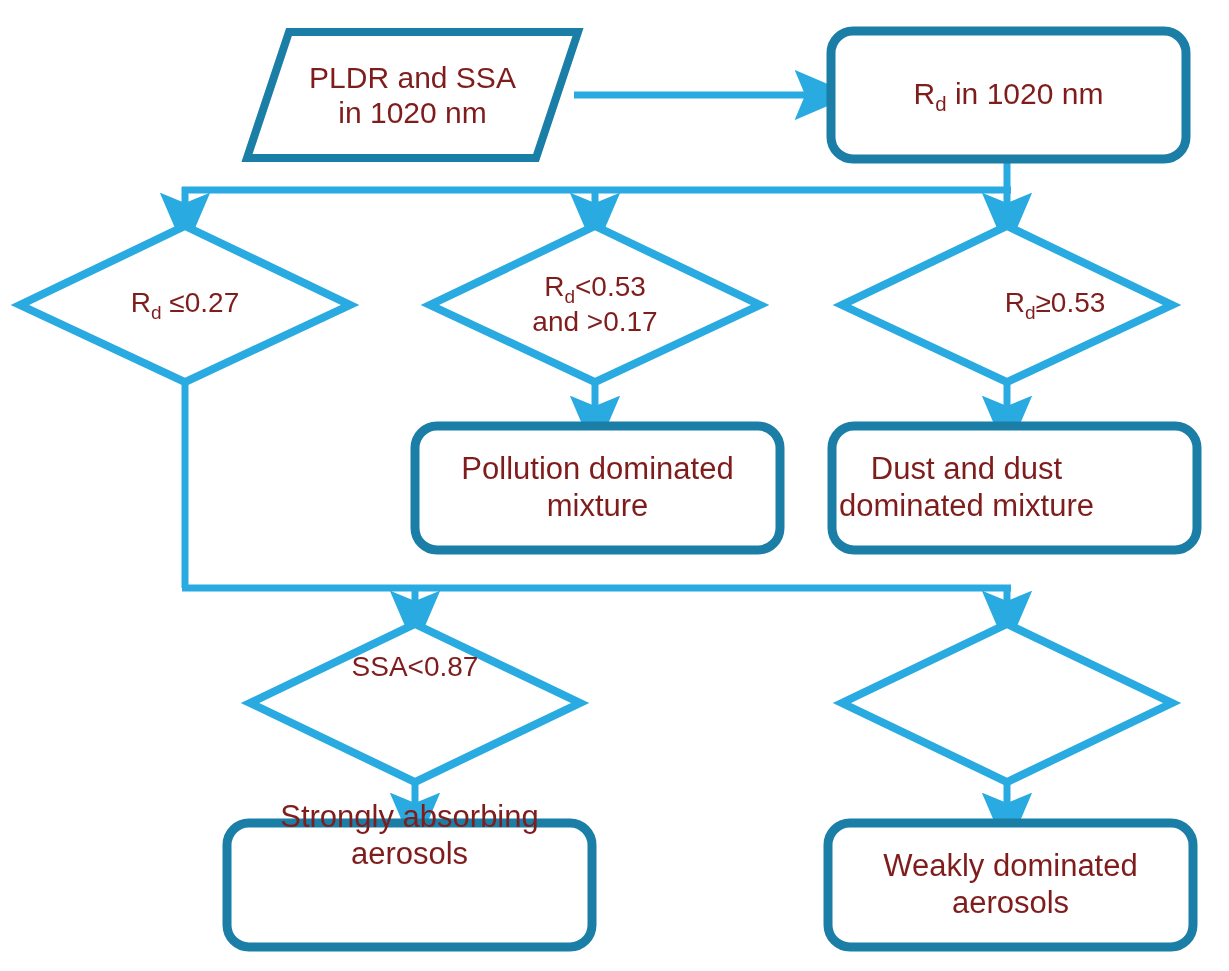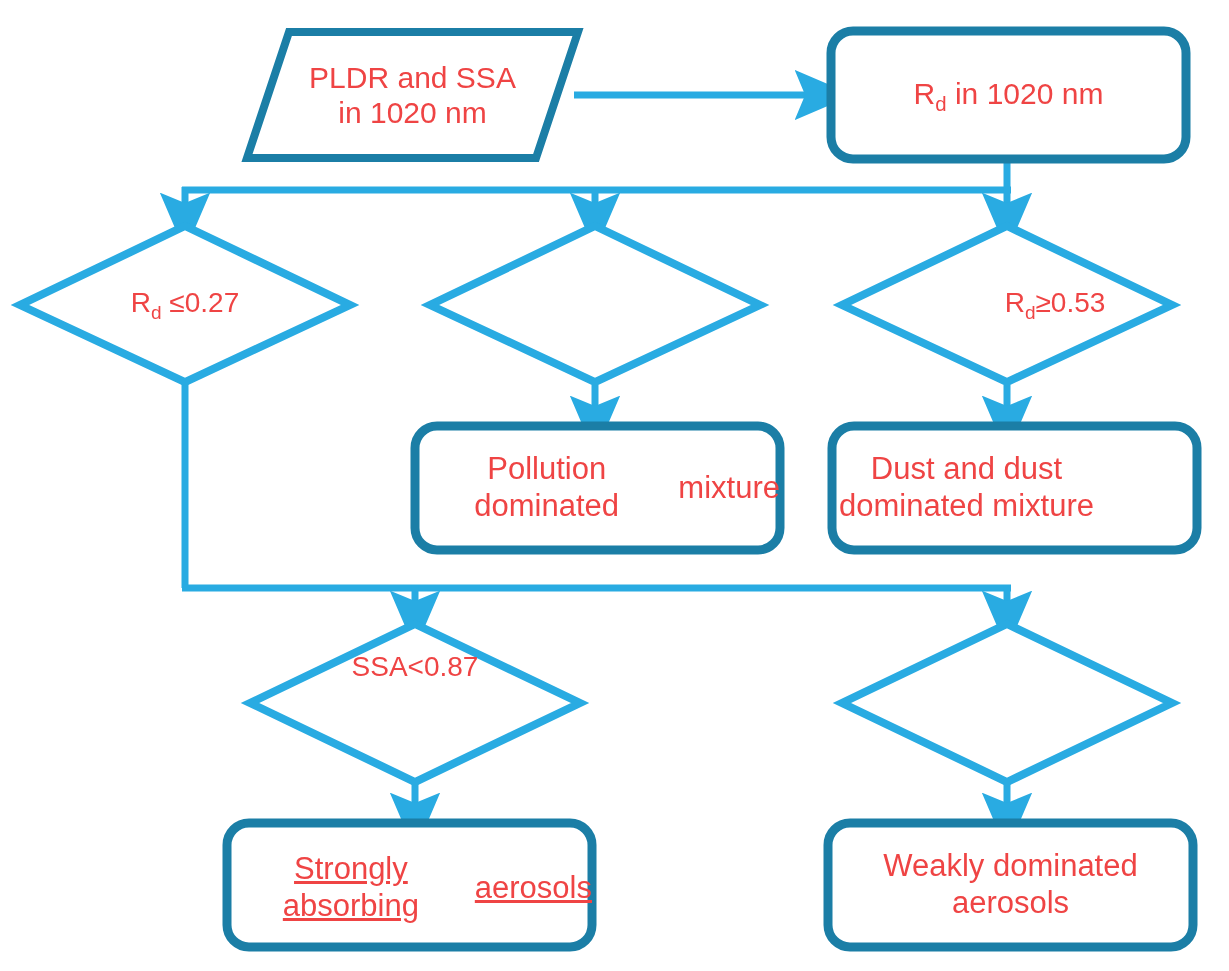--- a/index.html
+++ b/index.html
@@ -24,21 +24,21 @@
     top: 0;
     width: 1229px;
     height: 971px;
   }
   .node-label {
     position: absolute;
     display: flex;
     align-items: center;
     justify-content: center;
     text-align: center;
-    color: #ef4444;
+    color: #7f1d1d;
     font-family: "Liberation Sans", sans-serif;
     line-height: 1.18;
     white-space: pre-line;
     pointer-events: none;
   }
   .lbl-process {
     font-size: 30px;
   }
   .lbl-decision {
     font-size: 28px;
@@ -113,41 +113,45 @@
   </div>
 
   <div class="node-label lbl-process" style="left:831px; top:31px; width:355px; height:128px;align-items:center;">
     <span><span>R</span><span class="sub">d</span><span> in 1020 nm</span></span>
   </div>
 
   <div class="node-label lbl-decision" style="left:60px; top:226px; width:250px; height:156px;">
     <span><span>R</span><span class="sub">d</span><span> ≤0.27</span></span>
   </div>
 
+  <div class="node-label lbl-decision" style="left:470px; top:226px; width:250px; height:156px; flex-direction:column;">
+    <span><span>R</span><span class="sub">d</span><span>&lt;0.53</span></span>
+    <span>and &gt;0.17</span>
+  </div>
 
   <div class="node-label lbl-decision" style="left:930px; top:226px; width:250px; height:156px;">
     <span><span>R</span><span class="sub">d</span><span>≥0.53</span></span>
   </div>
 
-  <div class="node-label lbl-terminal" style="left:415px; top:426px; width:365px; height:124px; flex-direction:row;">
+  <div class="node-label lbl-terminal" style="left:415px; top:426px; width:365px; height:124px; flex-direction:column;">
     <span>Pollution dominated</span>
     <span>mixture</span>
   </div>
 
   <div class="node-label lbl-terminal" style="left:784px; top:426px; width:365px; height:124px; flex-direction:column;">
     <span>Dust and dust</span>
     <span>dominated mixture</span>
   </div>
 
   <div class="node-label lbl-decision" style="left:290px; top:588px; width:250px; height:158px;">
     <span>SSA&lt;0.87</span>
   </div>
 
 
-  <div class="node-label lbl-terminal" style="left:227px; top:826px; width:365px; height:124px; flex-direction:row;text-decoration:underline;">
+  <div class="node-label lbl-terminal" style="left:227px; top:774px; width:365px; height:124px; flex-direction:column;">
     <span>Strongly absorbing</span>
     <span>aerosols</span>
   </div>
 
   <div class="node-label lbl-terminal" style="left:828px; top:823px; width:365px; height:124px; flex-direction:column;">
     <span>Weakly dominated</span>
     <span>aerosols</span>
   </div>
 
 </div>

